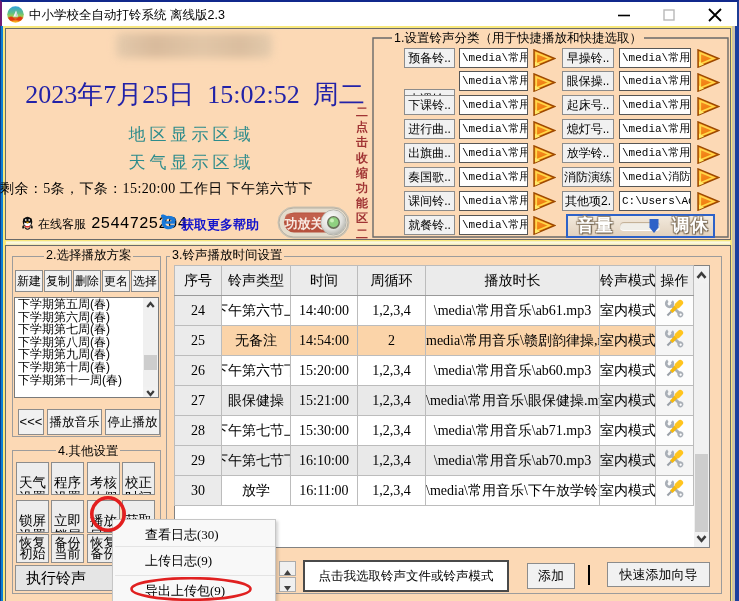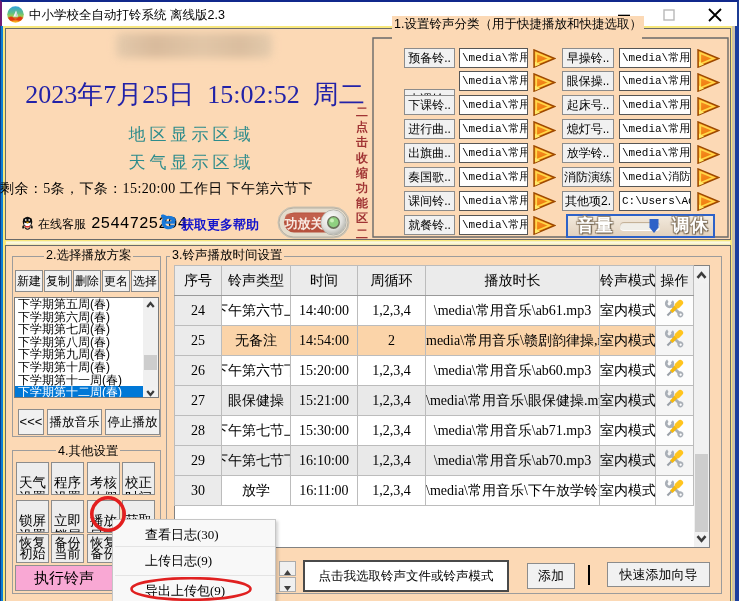--- a/index.html
+++ b/index.html
@@ -146,21 +146,21 @@
  <rect x="8" y="7.5" width="50" height="9" rx="4.5" fill="#C66450" opacity=".8"></rect>
  <text x="27" y="21.5" font-size="13" fill="#F8E8E0" text-anchor="middle" font-weight="bold">功放关</text>
  <circle cx="56.5" cy="16.5" r="12.5" fill="#E8E8E4" stroke="#B0B0A8" stroke-width="1"></circle>
  <circle cx="56.5" cy="16.5" r="12" fill="url(#knob)"></circle>
  <circle cx="56.5" cy="16.5" r="6.5" fill="#687058"></circle>
  <circle cx="56.5" cy="16.2" r="5" fill="#8FD080"></circle>
  <circle cx="55" cy="14.5" r="2" fill="#C8F0B8"></circle>
 </svg>
 
 
-<div class="glabel" style="left:392px;top:16px">1.设置铃声分类（用于快捷播放和快捷选取）</div>
+<div class="glabel" style="left:392px;top:30px">1.设置铃声分类（用于快捷播放和快捷选取）</div>
 <svg class="abs" style="left:372px;top:37px" width="357" height="201" viewBox="0 0 357 201">
     <path d="M20 1 L1 1 L1 200 L356 200 L356 1 L270 1" fill="none" stroke="#6A6A6A" stroke-width="1.4"></path>
   </svg>
 <div class="b1" style="left:404px;top:47.5px;width:51px">预备铃..</div>
 <div class="in1" style="left:459px;top:47.5px;width:69px">\media\常用音</div>
 <svg class="play" style="left:533px;top:49.1px" width="23" height="19" viewBox="0 0 23 19">
     <polygon points="1,0.8 21.8,9.5 1,18.2" fill="url(#pg)" stroke="#9C4A00" stroke-width="1.4"></polygon>
     <polygon points="3.2,4 16.5,9.5 3.2,15" fill="none" stroke="#FFD84A" stroke-width="1.8"></polygon>
     <polygon points="2,12.5 7,15.5 2,17.5" fill="#FFE96A"></polygon>
   </svg>
@@ -284,21 +284,20 @@
 <div class="b1" style="left:102px;top:270px;width:28px;height:22px;line-height:20px">更名</div>
 <div class="b1" style="left:131px;top:270px;width:28px;height:22px;line-height:20px">选择</div>
 <div id="list">
  <div class="li">下学期第五周(春)</div>
  <div class="li">下学期第六周(春)</div>
  <div class="li">下学期第七周(春)</div>
  <div class="li">下学期第八周(春)</div>
  <div class="li">下学期第九周(春)</div>
  <div class="li">下学期第十周(春)</div>
  <div class="li">下学期第十一周(春)</div>
- <div class="li lisel">下学期第十二周(春)</div>
 </div>
 <div class="sbar" style="left:143px;top:298px;width:15px;height:99px">
  <div class="sarrow" style="top:0;padding-top:3px"><svg width="9" height="8" viewBox="0 0 11 9">
         <path d="M1.5 6.8 L5.5 2.2 L9.5 6.8" stroke="#3C3C3C" stroke-width="2.8" fill="none"></path>
       </svg></div>
  <div class="sarrow" style="bottom:0;padding-top:2px"><svg width="9" height="8" viewBox="0 0 11 9">
         <path d="M1.5 2.2 L5.5 6.8 L9.5 2.2" stroke="#3C3C3C" stroke-width="2.8" fill="none"></path>
       </svg></div>
  <div class="sthumb" style="left:1px;top:57px;width:13px;height:15px"></div>
 </div>
@@ -316,21 +315,21 @@
 <div class="b2" style="left:16px;top:500px">锁屏<br>设置</div>
 <div class="b2" style="left:51px;top:500px">立即<br>锁屏</div>
 <div class="b2" style="left:87px;top:500px">播放<br>日志</div>
 <div class="b2" style="left:122px;top:500px">获取<br>更新</div>
 <div class="b2" style="left:16px;top:533.5px;height:29px;line-height:11.8px;padding-top:2px;font-size:13px">恢复<br>初始</div>
 <div class="b2" style="left:51px;top:533.5px;height:29px;line-height:11.8px;padding-top:2px;font-size:13px">备份<br>当前</div>
 <div class="b2" style="left:87px;top:533.5px;height:29px;line-height:11.8px;padding-top:2px;font-size:13px">恢复<br>备份</div>
 <svg class="redring" style="left:89px;top:495px" width="38" height="38" viewBox="0 0 38 38">
     <ellipse cx="19" cy="19" rx="16.2" ry="16.2" fill="none" stroke="#E31F1F" stroke-width="3.6"></ellipse>
   </svg>
-<div class="btn2" style="left:15px;top:565px;width:115px;height:26px;line-height:24px;text-align:left;padding-left:18px;font-size:15px;background:#f9a8d4;border-color:#909090">执行铃声</div>
+<div class="btn2" style="left:15px;top:565px;width:115px;height:26px;line-height:24px;text-align:left;padding-left:10px;font-size:15px;background:#e5e5e5;border-color:#909090">执行铃声</div>
 
 
 <div class="gbox2" style="left:166px;top:256px;width:556px;height:338px"></div>
 <div class="glabel" style="left:170px;top:247px">3.铃声播放时间设置</div>
 <div id="tablewrap">
  <table>
  <colgroup>
         <col style="width:47px">
         <col style="width:69px">
         <col style="width:67px">

